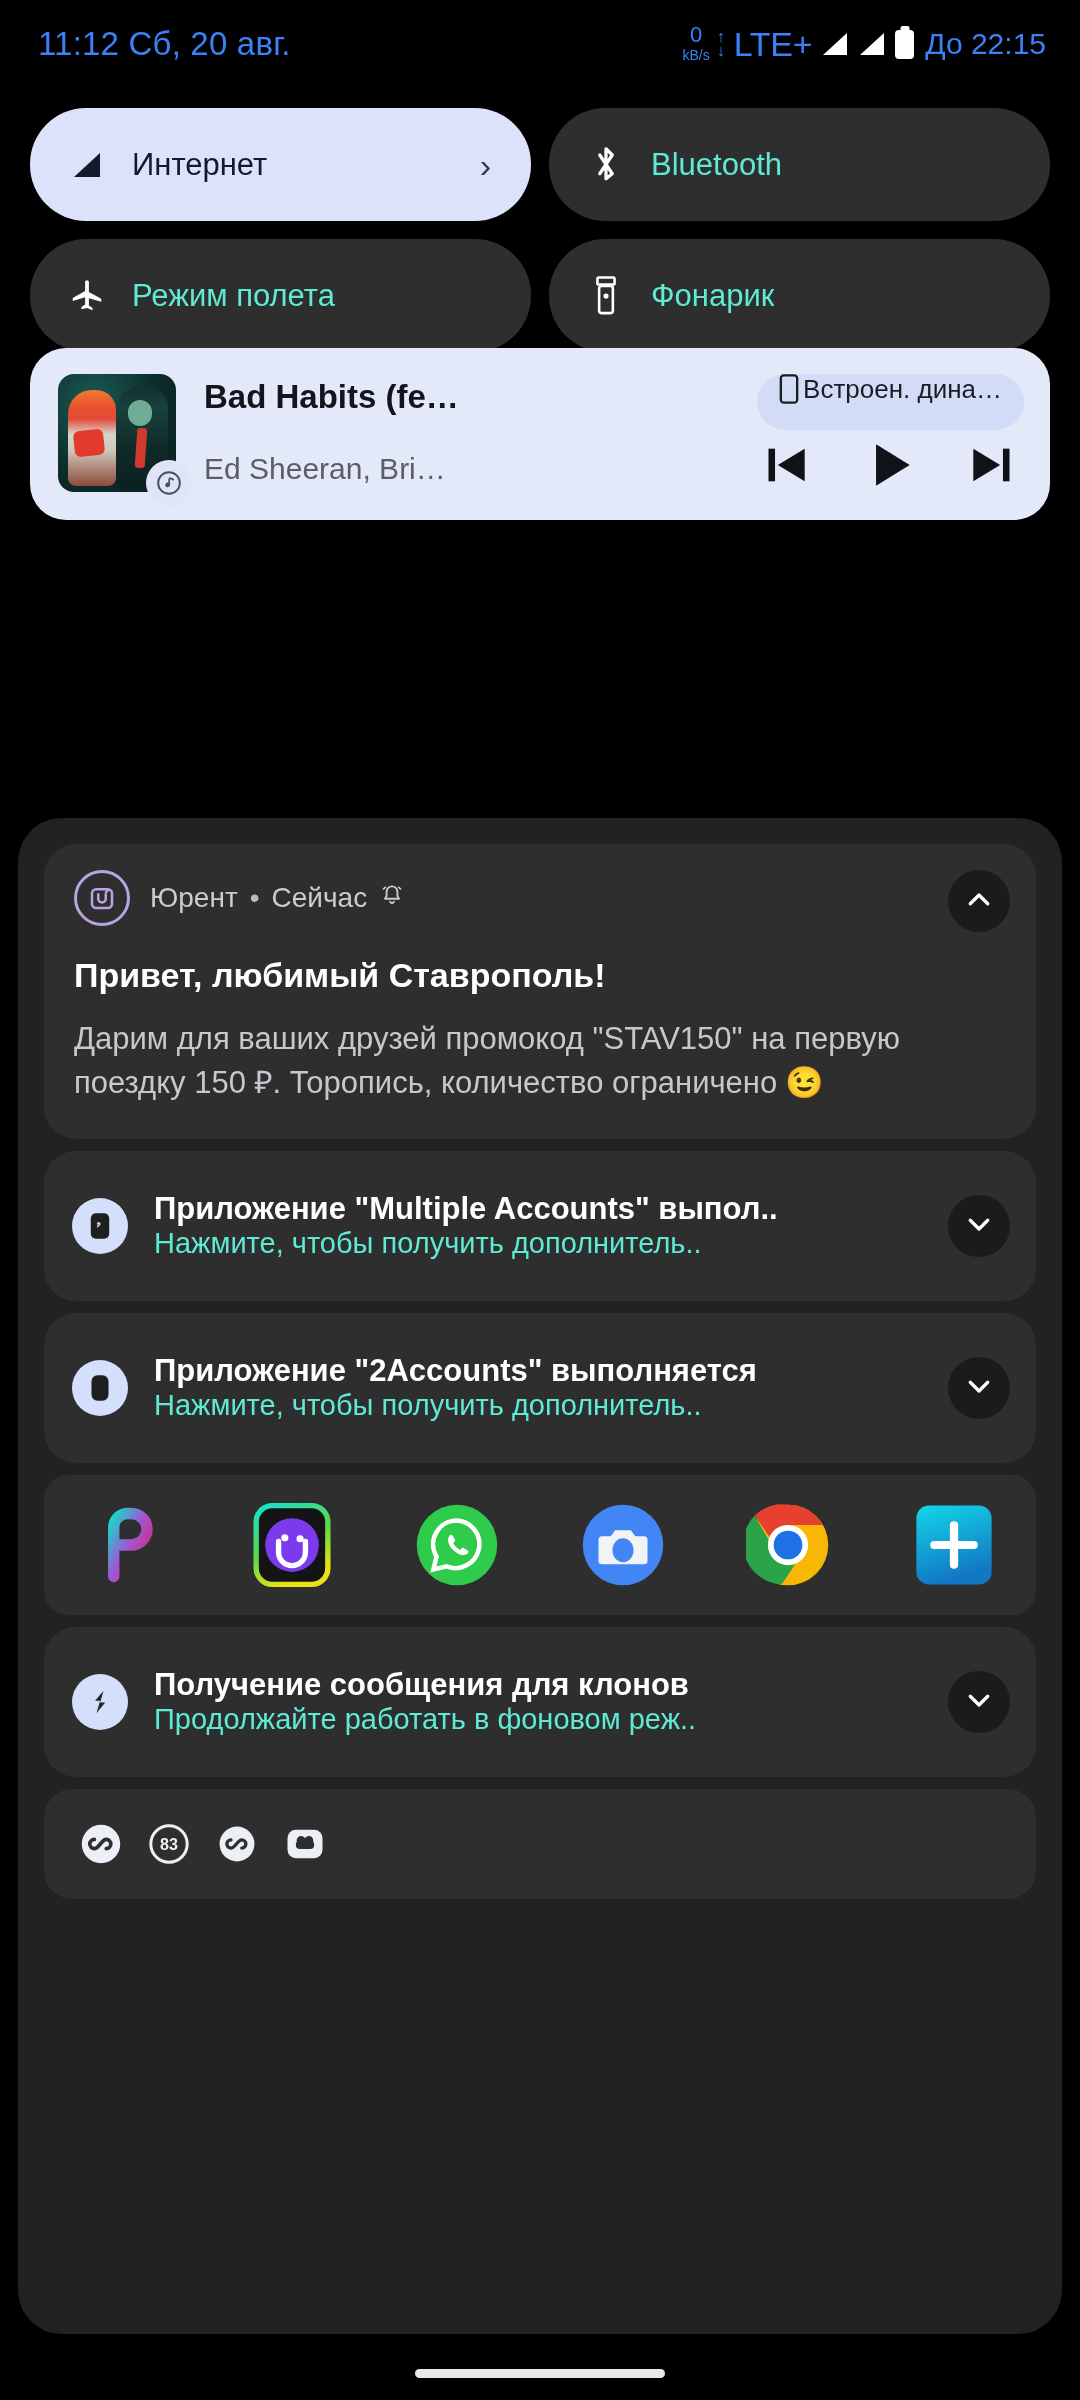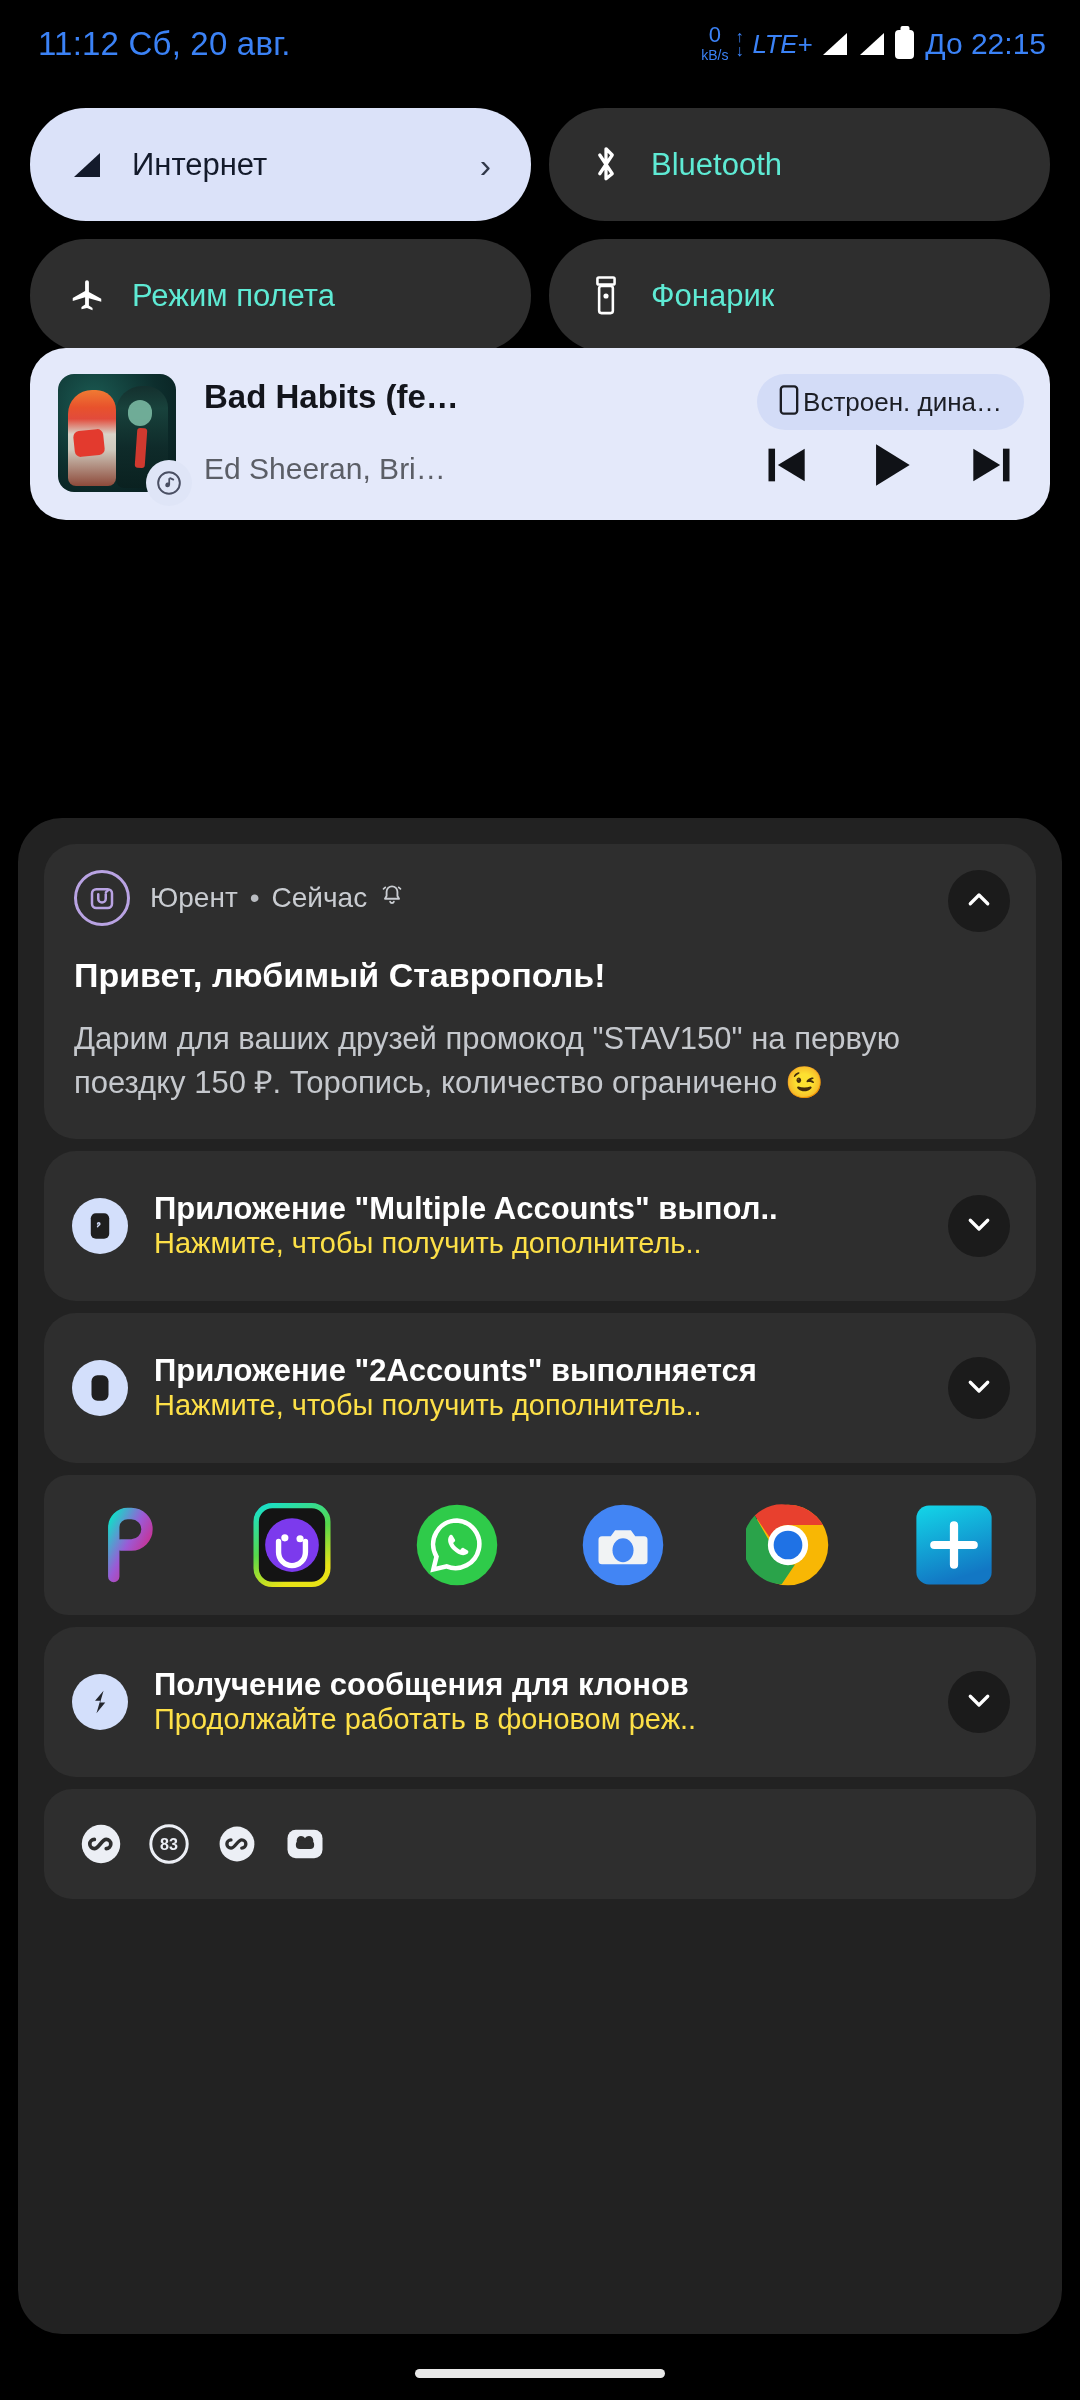--- a/index.html
+++ b/index.html
@@ -24,21 +24,21 @@
   }
   .sb-left { font-size: 33px; letter-spacing: 0.2px; white-space: nowrap; }
   .sb-right { display: flex; align-items: center; gap: 9px; }
   .net-speed {
     display: flex; flex-direction: column; align-items: center;
     line-height: 1; position: relative; top: -1px;
   }
   .net-speed .num { font-size: 22px; }
   .net-speed .unit { font-size: 14px; margin-top: 2px; text-align: center; }
   .arrows { display: flex; flex-direction: column; font-size: 16px; line-height: 0.85; margin-left: -2px;}
-  .lte { font-size: 26px; letter-spacing: -0.3px; font-style: italic; }
+  .lte { font-size: 34px; letter-spacing: -0.3px; }
   .sig { width: 28px; height: 26px; position: relative; }
   .sig svg { display:block; }
   .batt { width: 19px; height: 29px; border: 3px solid #fff; border-radius: 4px; position: relative; background:#fff; }
   .batt::before {
     content: ""; position: absolute; top: -7px; left: 50%; transform: translateX(-50%);
     width: 9px; height: 4px; background: #fff; border-radius: 2px 2px 0 0;
   }
   .batt-text { font-size: 30px; margin-left: 2px; white-space: nowrap; }
 
   
@@ -115,21 +115,21 @@
     font-size: 33px; font-weight: bold; color: #13151c;
     white-space: nowrap; overflow: hidden; max-width: 330px;
   }
   .media-artist {
     font-size: 30px; color: #5b5e66;
     white-space: nowrap; overflow: hidden; max-width: 330px;
   }
   .output-chip {
     position: absolute; right: 26px; top: 26px; height: 56px;
     background: #d3dcf7; border-radius: 28px;
-    display: flex; align-items: center; gap: 4px; padding: 0 22px;
+    display: flex; align-items: flex-start; gap: 4px; padding: 0 22px;
     max-width: 330px;
   }
   .output-chip .chip-label {
     font-size: 26px; color: #1b1d24; white-space: nowrap; overflow: hidden;
   }
   .media-controls {
     position: absolute; right: 30px; bottom: 24px;
     display: flex; align-items: center; gap: 44px;
   }
   .mc { background: none; border: 0; cursor: pointer; display: flex; align-items: center; }
@@ -170,21 +170,21 @@
     border: 0; cursor: pointer;
   }
   
   .notif-compact { display: flex; align-items: center; gap: 26px; padding: 30px 104px 30px 28px; min-height: 150px; }
   .nc-text { min-width: 0; flex: 1; }
   .nc-title {
     font-size: 31px; color: #ffffff; font-weight: bold;
     white-space: nowrap; overflow: hidden; text-overflow: clip;
   }
   .nc-sub {
-    font-size: 29px; color: #fde047; margin-top: 10px;
+    font-size: 29px; color: #5eead4; margin-top: 10px;
     white-space: nowrap; overflow: hidden;
   }
   .expand-btn-mid {
     position: absolute; right: 26px; top: 50%; transform: translateY(-50%);
     width: 62px; height: 62px; border-radius: 50%;
     background: #1b1b1b; display: flex; align-items: center; justify-content: center;
     border: 0; cursor: pointer;
   }
 
   

